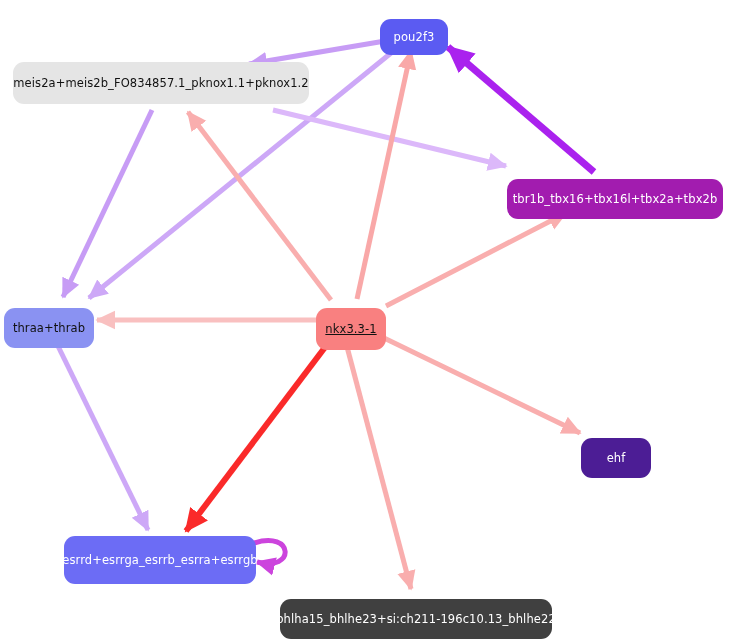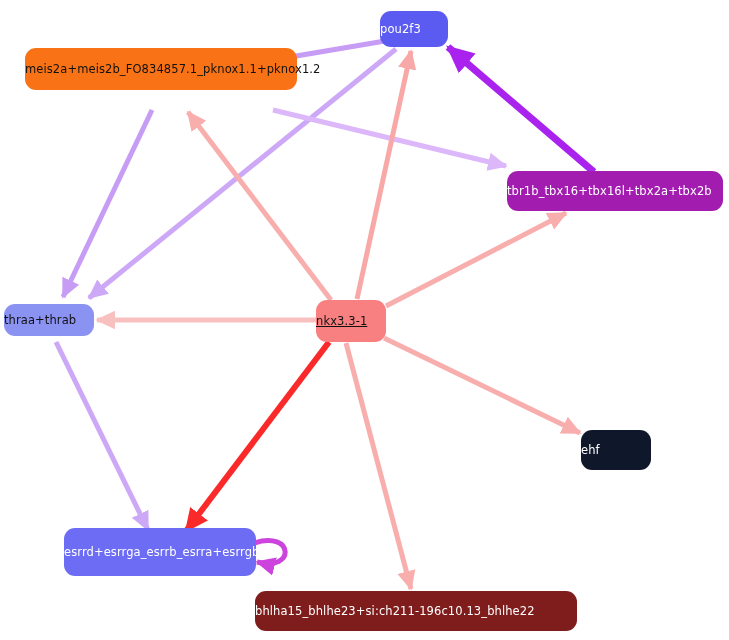--- a/index.html
+++ b/index.html
@@ -23,28 +23,30 @@
     left: 0;
     top: 0;
     width: 729px;
     height: 640px;
   }
   .node {
     position: absolute;
     box-sizing: border-box;
     display: flex;
     align-items: center;
+    justify-content: center;
     border-radius: 11px;
     font-size: 11.5px;
     line-height: 1.1;
     letter-spacing: 0.1px;
     white-space: nowrap;
     text-align: center;
     user-select: none;
     transform: translate(-50%, -50%);
+    margin-top: 8px;
   }
 </style>
 </head>
 <body>
 
 <div id="graph-canvas">
 
   <svg id="edge-layer" viewBox="0 0 729 640" width="729" height="640" xmlns="http://www.w3.org/2000/svg">
     <defs id="edge-defs">
         <marker id="arrow-0" viewBox="0 0 10 10" refX="8.6" refY="5" markerWidth="4.2" markerHeight="4.2" orient="auto-start-reverse" markerUnits="strokeWidth">
@@ -105,36 +107,36 @@
         <line x1="384" y1="338" x2="580" y2="433" stroke="#f9aeae" stroke-width="5" stroke-linecap="butt" marker-end="url(#arrow-11)"></line>
         <line x1="329" y1="342" x2="186" y2="531" stroke="#fa2a2a" stroke-width="6" stroke-linecap="butt" marker-end="url(#arrow-12)"></line>
         <line x1="346" y1="343" x2="411" y2="589" stroke="#f9aeae" stroke-width="5" stroke-linecap="butt" marker-end="url(#arrow-13)"></line>
       </g>
   </svg>
 
   <div id="node-layer">
       <div class="node" style="left: 414px; top: 29px; width: 68px; height: 36px; background: rgb(91, 91, 242); color: rgb(255, 255, 255);">
         <span>pou2f3</span>
       </div>
-      <div class="node" style="left: 161px; top: 69px; width: 272px; height: 42px; background: #f97316; color: rgb(17, 17, 17);">
+      <div class="node" style="left: 161px; top: 75px; width: 296px; height: 42px; background: #e5e5e5; color: rgb(17, 17, 17);">
         <span>meis2a+meis2b_FO834857.1_pknox1.1+pknox1.2</span>
       </div>
       <div class="node" style="left: 615px; top: 191px; width: 216px; height: 40px; background: #a21caf; color: rgb(255, 255, 255);">
         <span>tbr1b_tbx16+tbx16l+tbx2a+tbx2b</span>
       </div>
-      <div class="node" style="left: 49px; top: 320px; width: 90px; height: 32px; background: rgb(138, 146, 242); color: rgb(17, 17, 17);">
+      <div class="node" style="left: 49px; top: 320px; width: 90px; height: 40px; background: rgb(138, 146, 242); color: rgb(17, 17, 17);">
         <span>thraa+thrab</span>
       </div>
       <div class="node" style="left: 351px; top: 321px; width: 70px; height: 42px; background: rgb(249, 128, 128); color: rgb(17, 17, 17); text-decoration: underline;">
         <span>nkx3.3-1</span>
       </div>
-      <div class="node" style="left: 616px; top: 450px; width: 70px; height: 40px; background: #0f172a; color: rgb(255, 255, 255);">
+      <div class="node" style="left: 616px; top: 450px; width: 70px; height: 40px; background: #4c1d95; color: rgb(255, 255, 255);">
         <span>ehf</span>
       </div>
       <div class="node" style="left: 160px; top: 552px; width: 192px; height: 48px; background: rgb(108, 108, 245); color: rgb(255, 255, 255);">
         <span>esrrd+esrrga_esrrb_esrra+esrrgb</span>
       </div>
-      <div class="node" style="left: 416px; top: 611px; width: 322px; height: 40px; background: #7f1d1d; color: rgb(255, 255, 255);">
+      <div class="node" style="left: 416px; top: 611px; width: 272px; height: 40px; background: #404040; color: rgb(255, 255, 255);">
         <span>bhlha15_bhlhe23+si:ch211-196c10.13_bhlhe22</span>
       </div>
     </div>
 
 </div>
 
 </body></html>

